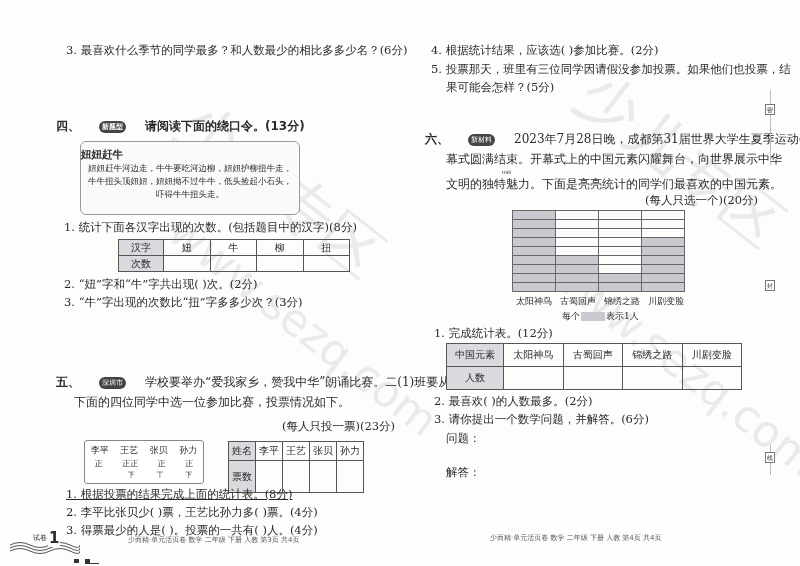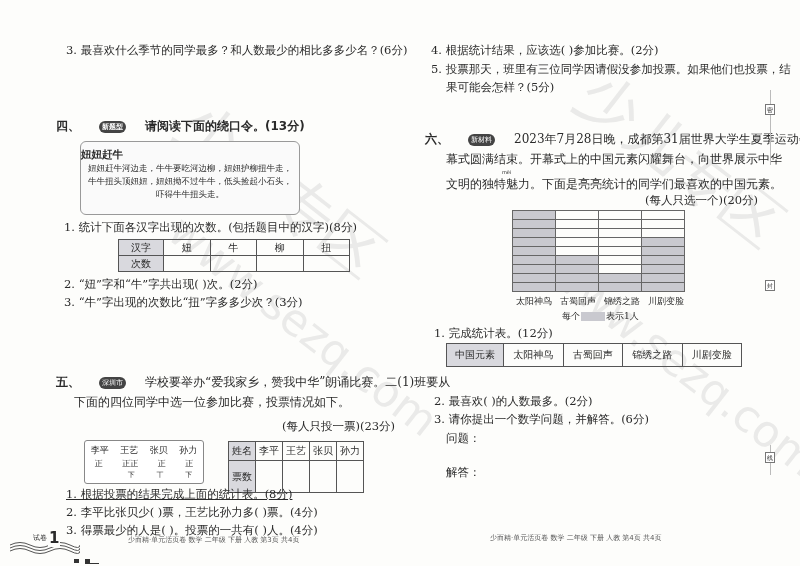--- a/index.html
+++ b/index.html
@@ -220,20 +220,27 @@
 
 <table class="abs grid" style="left:446px;top:343px;width:296px;">
   <tbody>
       <tr style="height:23px;">
     <td class="hdr" style="width:56px;">中国元素</td>
     <td>太阳神鸟</td>
     <td>古蜀回声</td>
     <td>锦绣之路</td>
     <td>川剧变脸</td>
   </tr>
+  <tr style="height:23px;">
+    <td class="hdr">人数</td>
+    <td></td>
+    <td></td>
+    <td></td>
+    <td></td>
+  </tr>
 </tbody>
   </table>
 
 <div class="abs t" style="left:434px;top:393px;">2. 最喜欢(          )的人数最多。(2分)</div>
 <div class="abs t" style="left:434px;top:411px;">3. 请你提出一个数学问题，并解答。(6分)</div>
 <div class="abs t" style="left:446px;top:430px;">问题：</div>
 <div class="abs t" style="left:446px;top:464px;">解答：</div>
 
 <div class="abs footer" style="left:490px;top:533px;">少而精·单元活页卷  数学  二年级  下册  人教  第4页  共4页</div>
 

